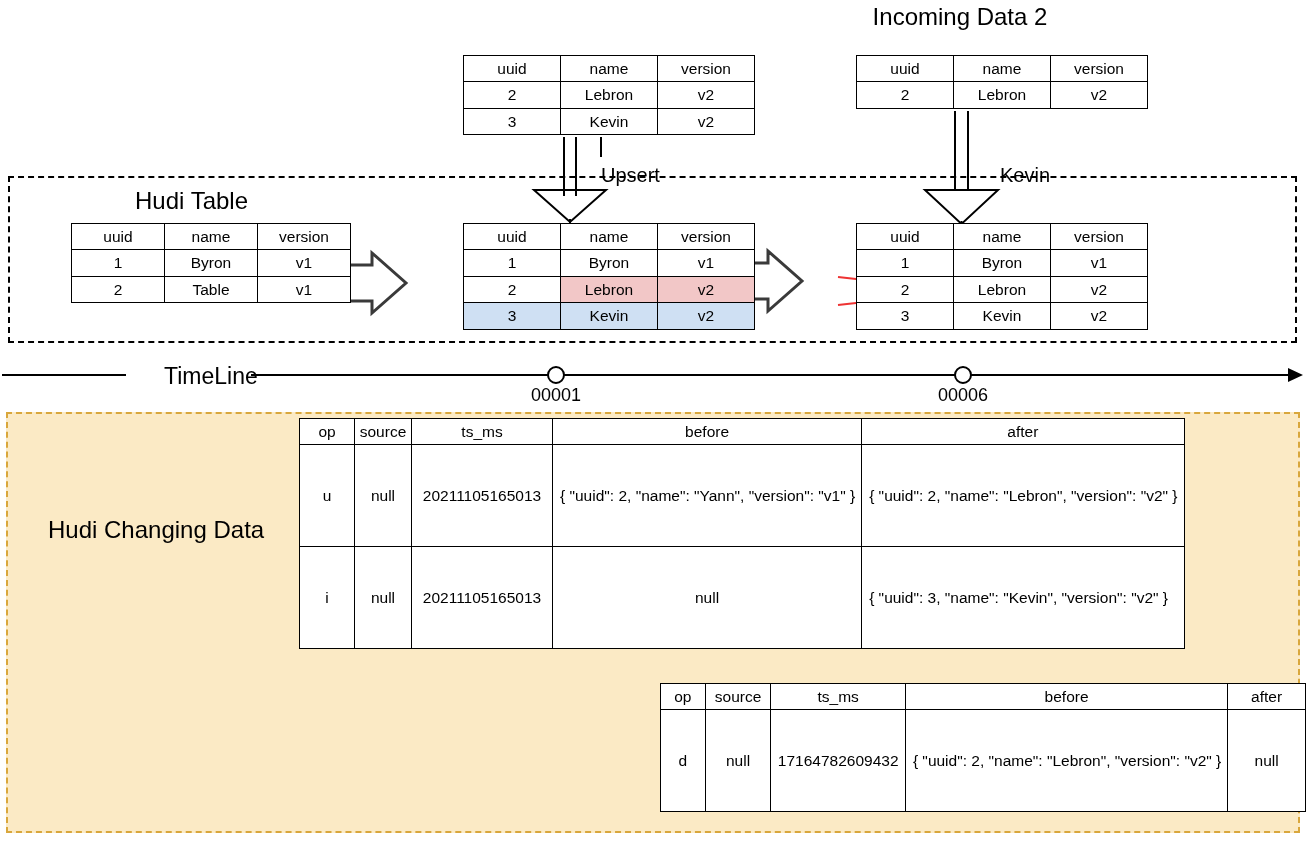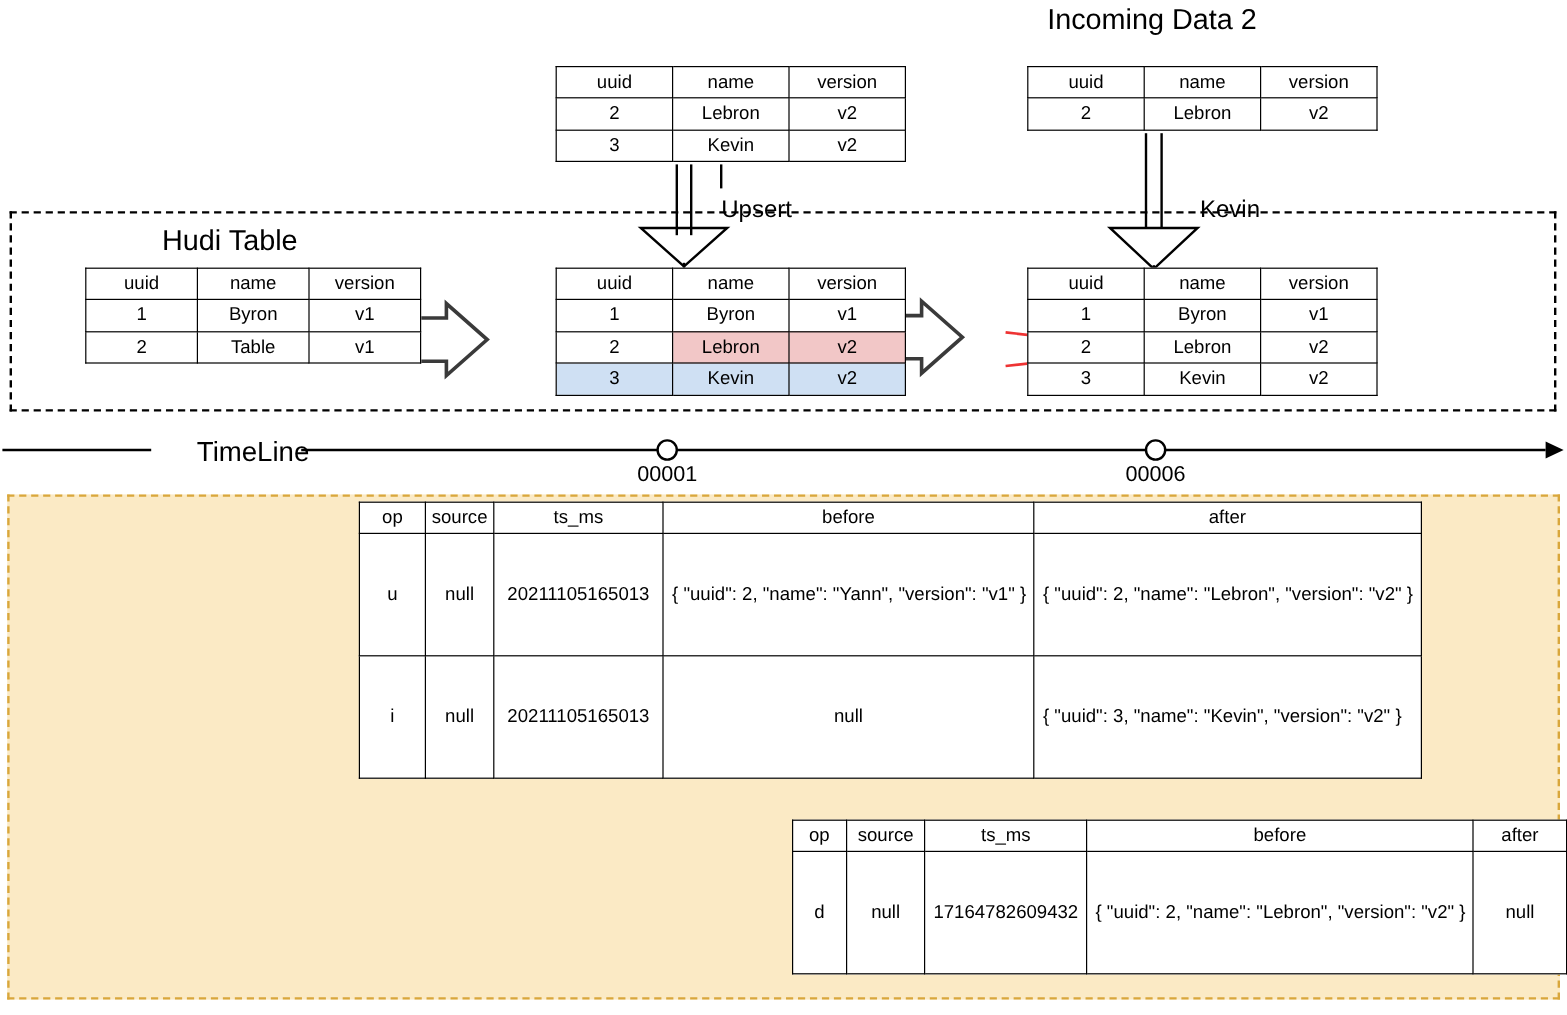--- a/index.html
+++ b/index.html
@@ -135,20 +135,21 @@
   <div class="sublabel" style="left:601px;top:152px;">Upsert</div>
 
   <div class="sublabel" style="left:1000px;top:152px;">Kevin</div>
 
   <div class="lbl-left" style="left:130px;top:363px;margin-left:34px;">TimeLine</div>
 
   <div class="tick-label" style="left:496px;top:385px;width:120px;">00001</div>
 
   <div class="tick-label" style="left:903px;top:385px;width:120px;">00006</div>
 
+  <div class="caption" style="left:48px;top:516px;width:208px;">Hudi Changing Data</div>
 
   <table class="dtable" style="left:440px;top:55px;">
     <tbody>
         <tr>
       <td class="hdr" style="width:88px;">uuid</td>
       <td class="hdr" style="width:88px;">name</td>
       <td class="hdr" style="width:88px;">version</td>
     </tr>
     <tr>
       <td>2</td>

